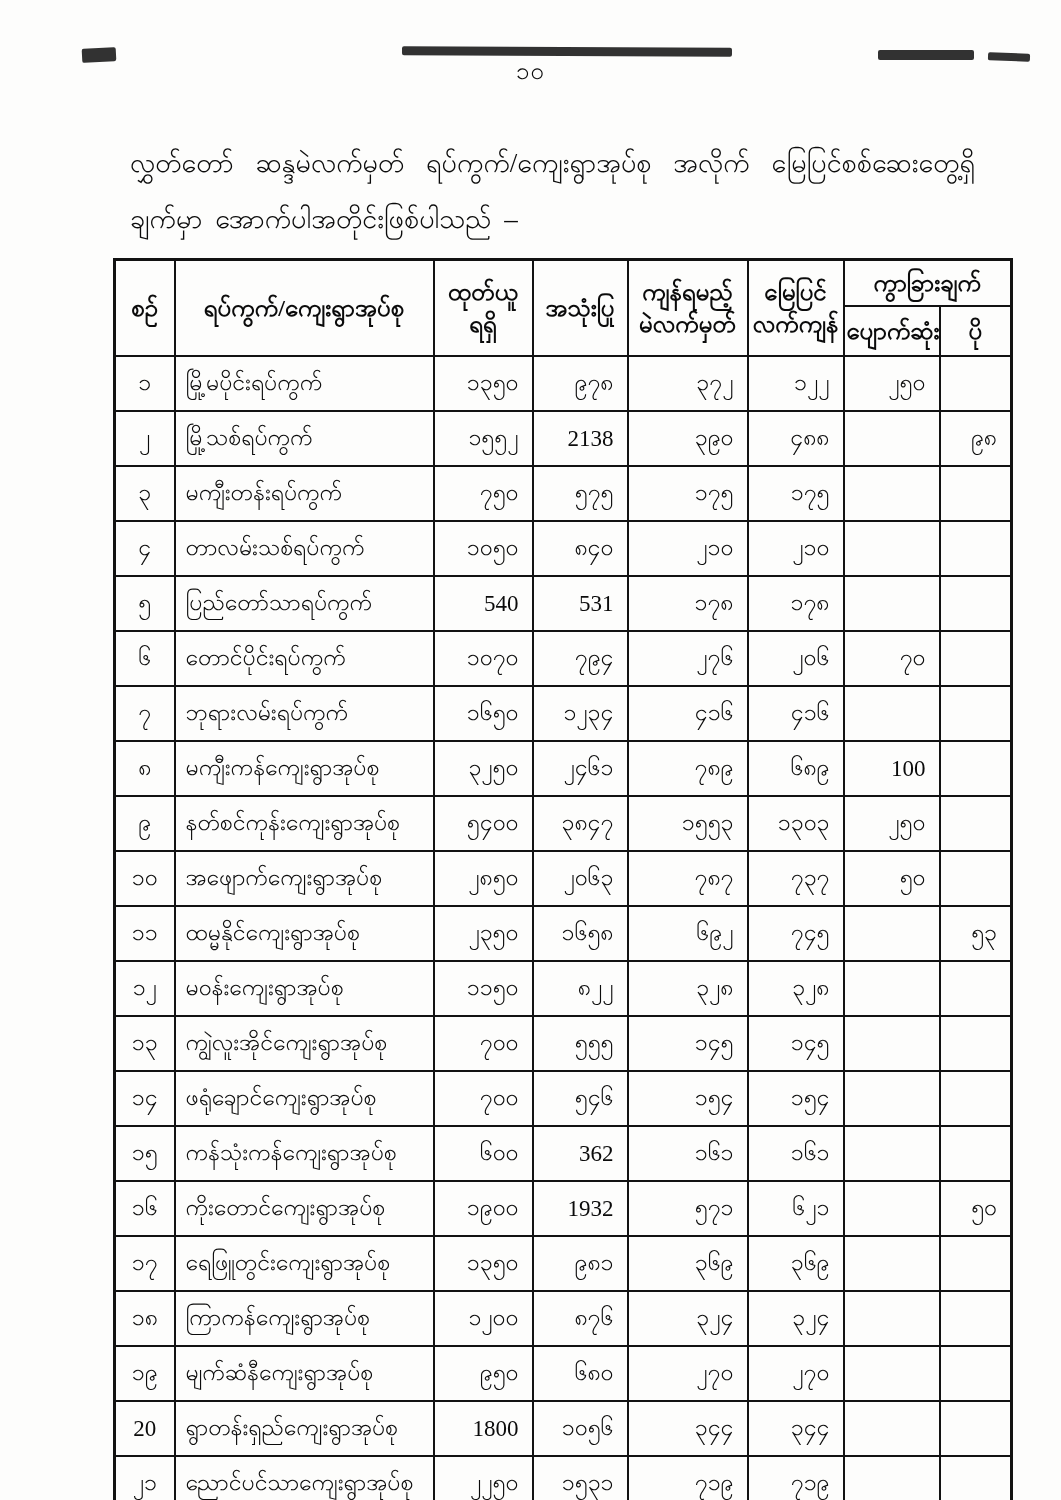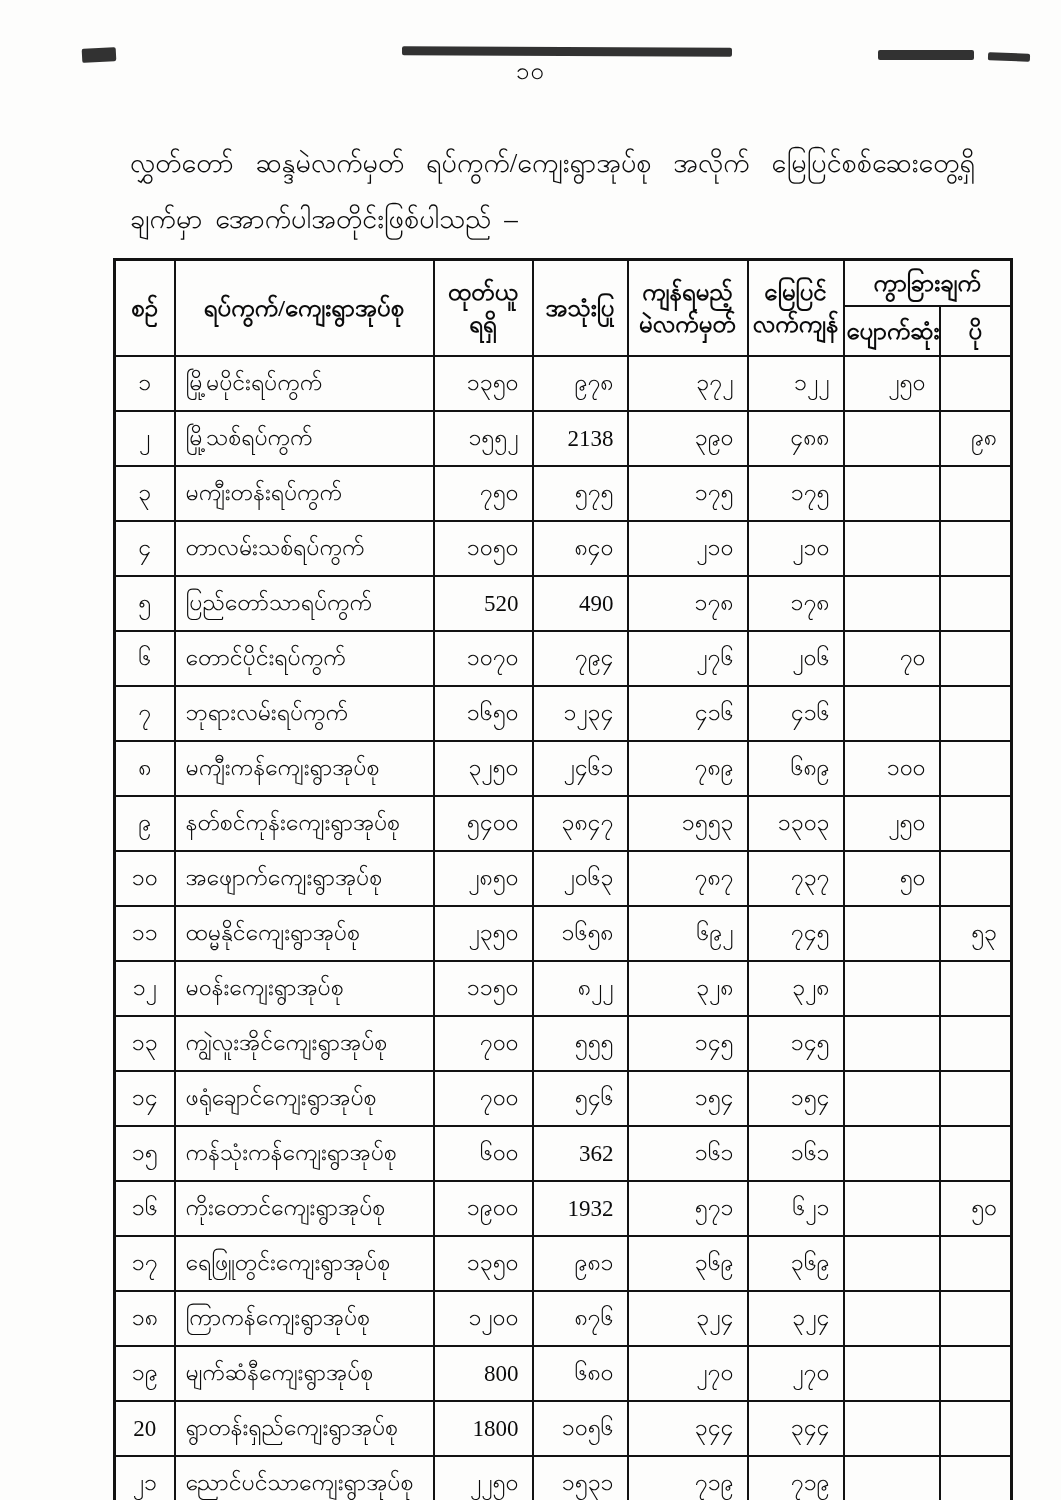--- a/index.html
+++ b/index.html
@@ -150,22 +150,22 @@
     <td class="num">၈၄၀</td>
     <td class="num">၂၁၀</td>
     <td class="num">၂၁၀</td>
     <td class="num"></td>
     <td class="num"></td>
   </tr>
 
   <tr>
     <td class="cell-no">၅</td>
     <td class="cell-name">ပြည်တော်သာရပ်ကွက်</td>
-    <td class="num">520</td>
-    <td class="num">490</td>
+    <td class="num">540</td>
+    <td class="num">531</td>
     <td class="num">၁၇၈</td>
     <td class="num">၁၇၈</td>
     <td class="num"></td>
     <td class="num"></td>
   </tr>
 
   <tr>
     <td class="cell-no">၆</td>
     <td class="cell-name">တောင်ပိုင်းရပ်ကွက်</td>
     <td class="num">၁၀၇၀</td>
@@ -187,21 +187,21 @@
     <td class="num"></td>
   </tr>
 
   <tr>
     <td class="cell-no">၈</td>
     <td class="cell-name">မကျီးကန်ကျေးရွာအုပ်စု</td>
     <td class="num">၃၂၅၀</td>
     <td class="num">၂၄၆၁</td>
     <td class="num">၇၈၉</td>
     <td class="num">၆၈၉</td>
-    <td class="num">၁၀၀</td>
+    <td class="num">100</td>
     <td class="num"></td>
   </tr>
 
   <tr>
     <td class="cell-no">၉</td>
     <td class="cell-name">နတ်စင်ကုန်းကျေးရွာအုပ်စု</td>
     <td class="num">၅၄၀၀</td>
     <td class="num">၃၈၄၇</td>
     <td class="num">၁၅၅၃</td>
     <td class="num">၁၃၀၃</td>
@@ -304,21 +304,21 @@
     <td class="num">၈၇၆</td>
     <td class="num">၃၂၄</td>
     <td class="num">၃၂၄</td>
     <td class="num"></td>
     <td class="num"></td>
   </tr>
 
   <tr>
     <td class="cell-no">၁၉</td>
     <td class="cell-name">မျက်ဆံနီကျေးရွာအုပ်စု</td>
-    <td class="num">800</td>
+    <td class="num">၉၅၀</td>
     <td class="num">၆၈၀</td>
     <td class="num">၂၇၀</td>
     <td class="num">၂၇၀</td>
     <td class="num"></td>
     <td class="num"></td>
   </tr>
 
   <tr>
     <td class="cell-no">20</td>
     <td class="cell-name">ရွာတန်းရှည်ကျေးရွာအုပ်စု</td>

